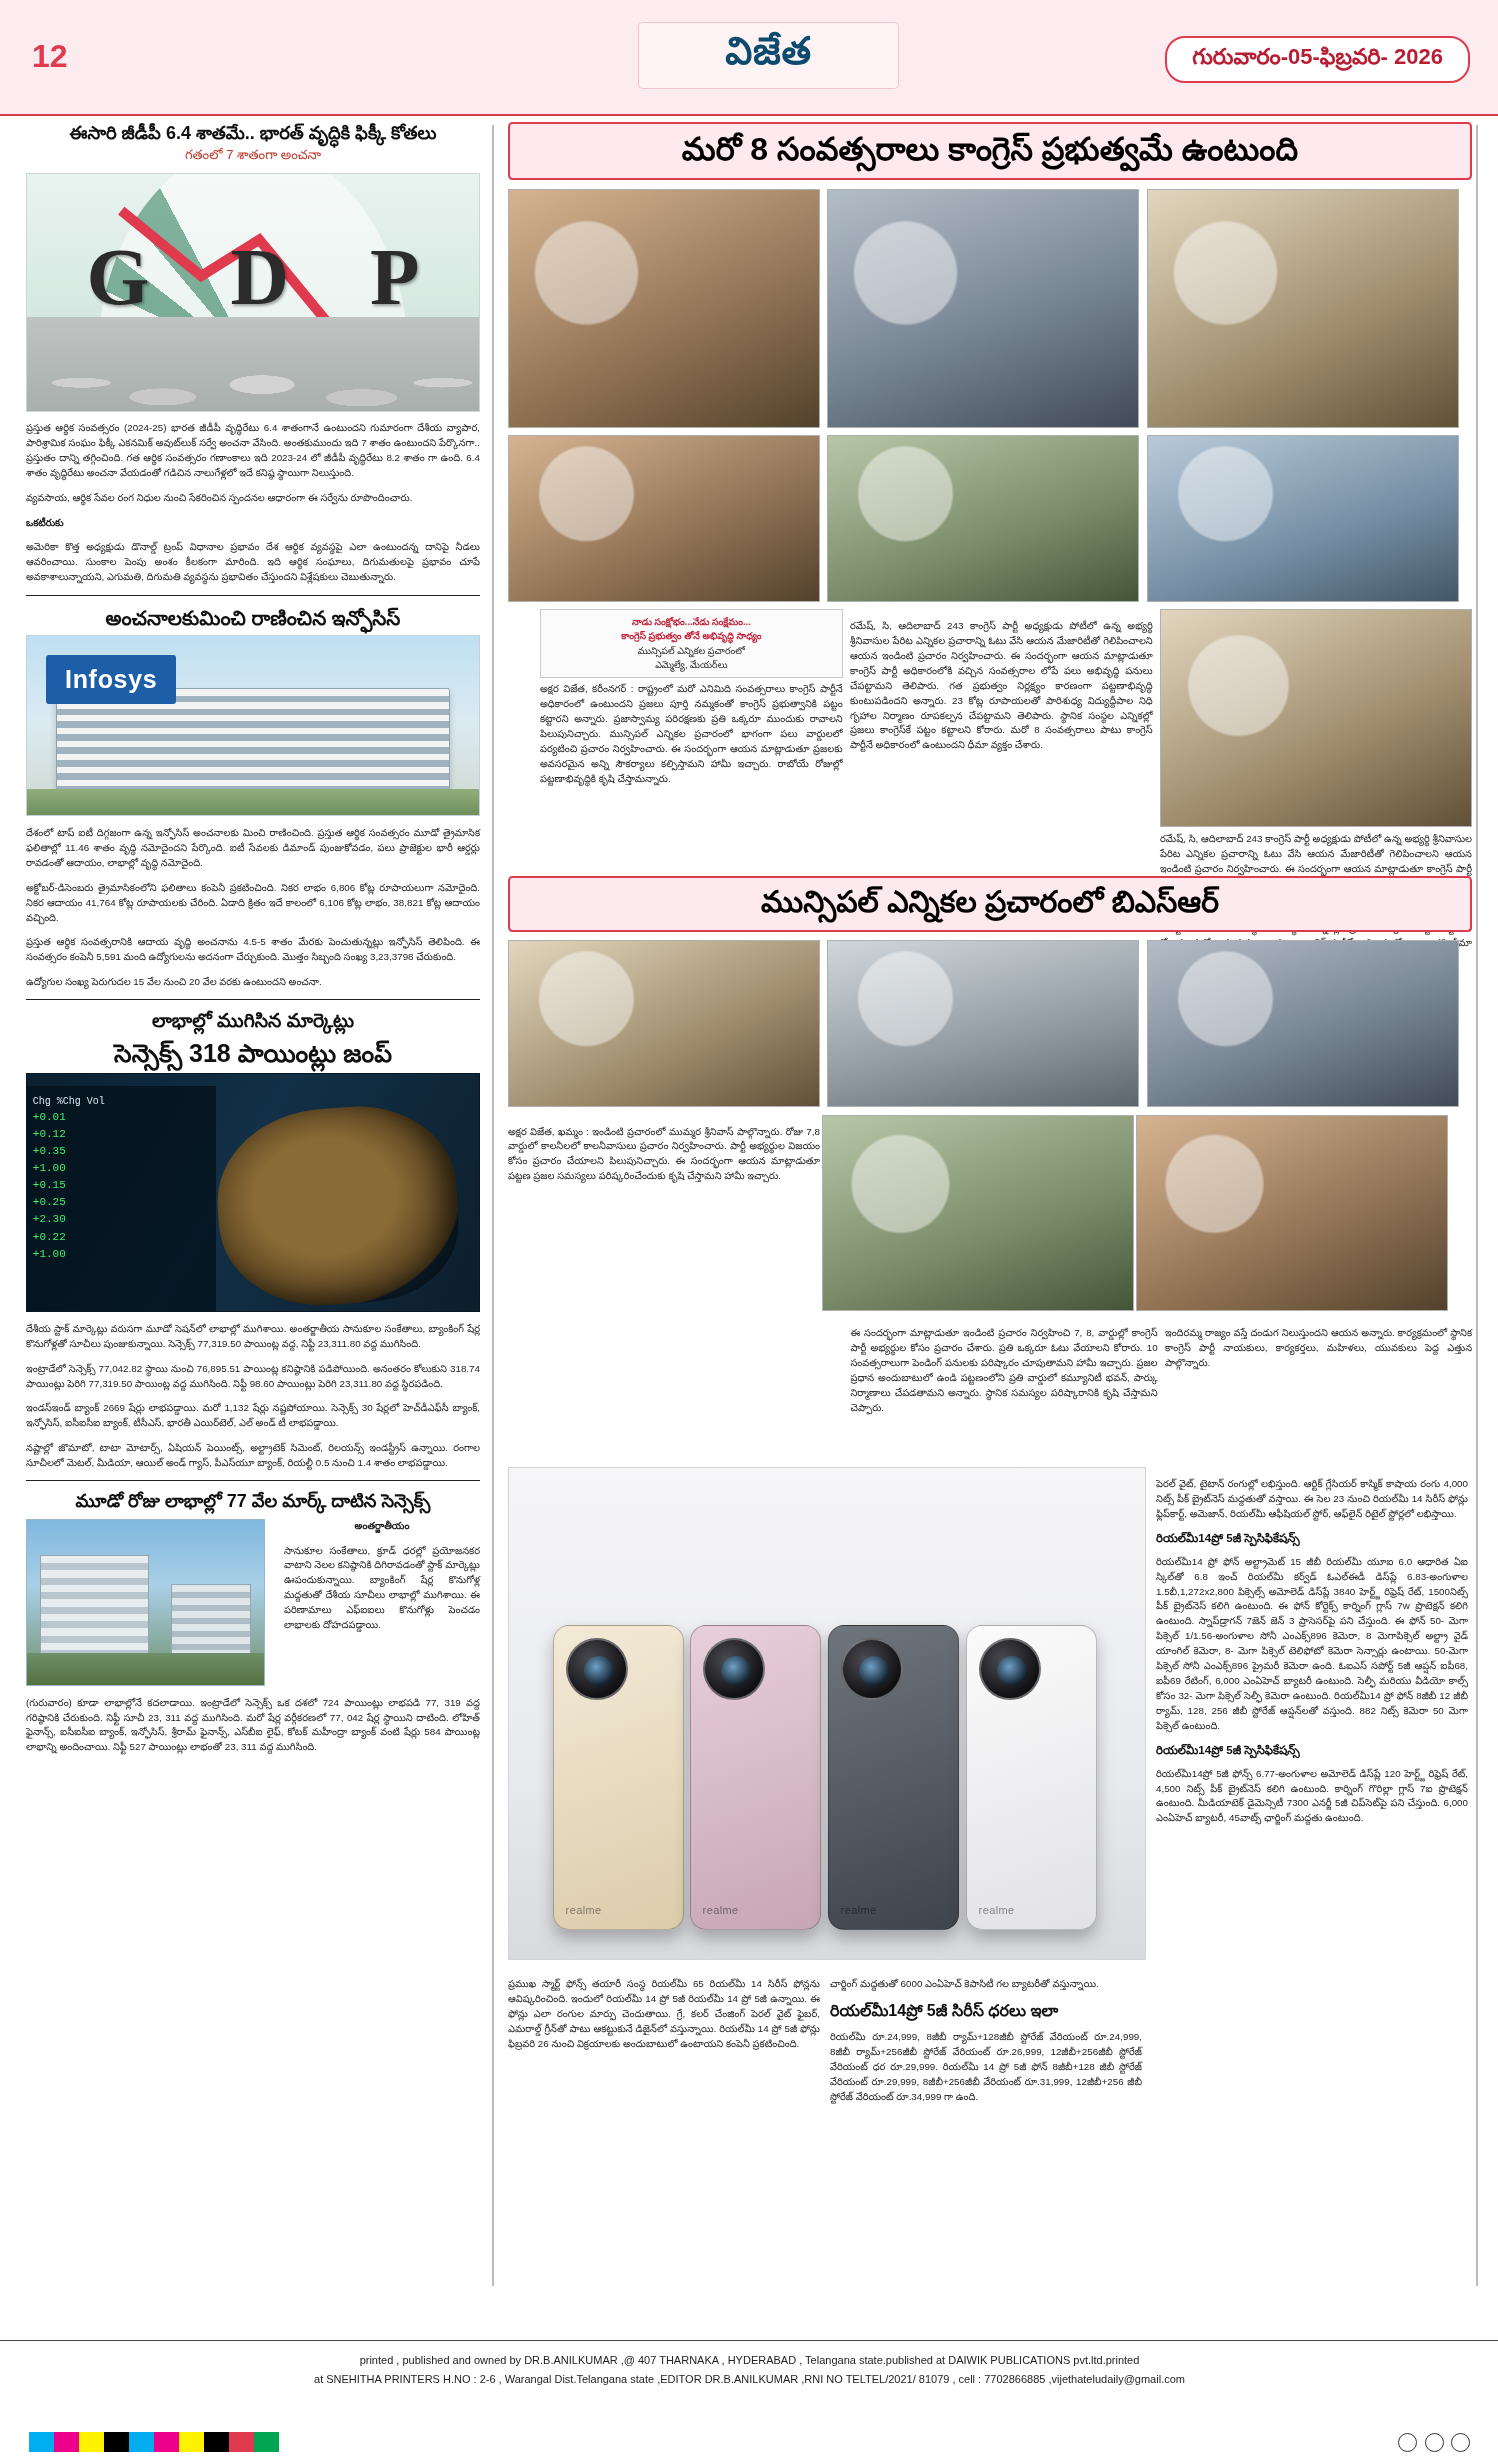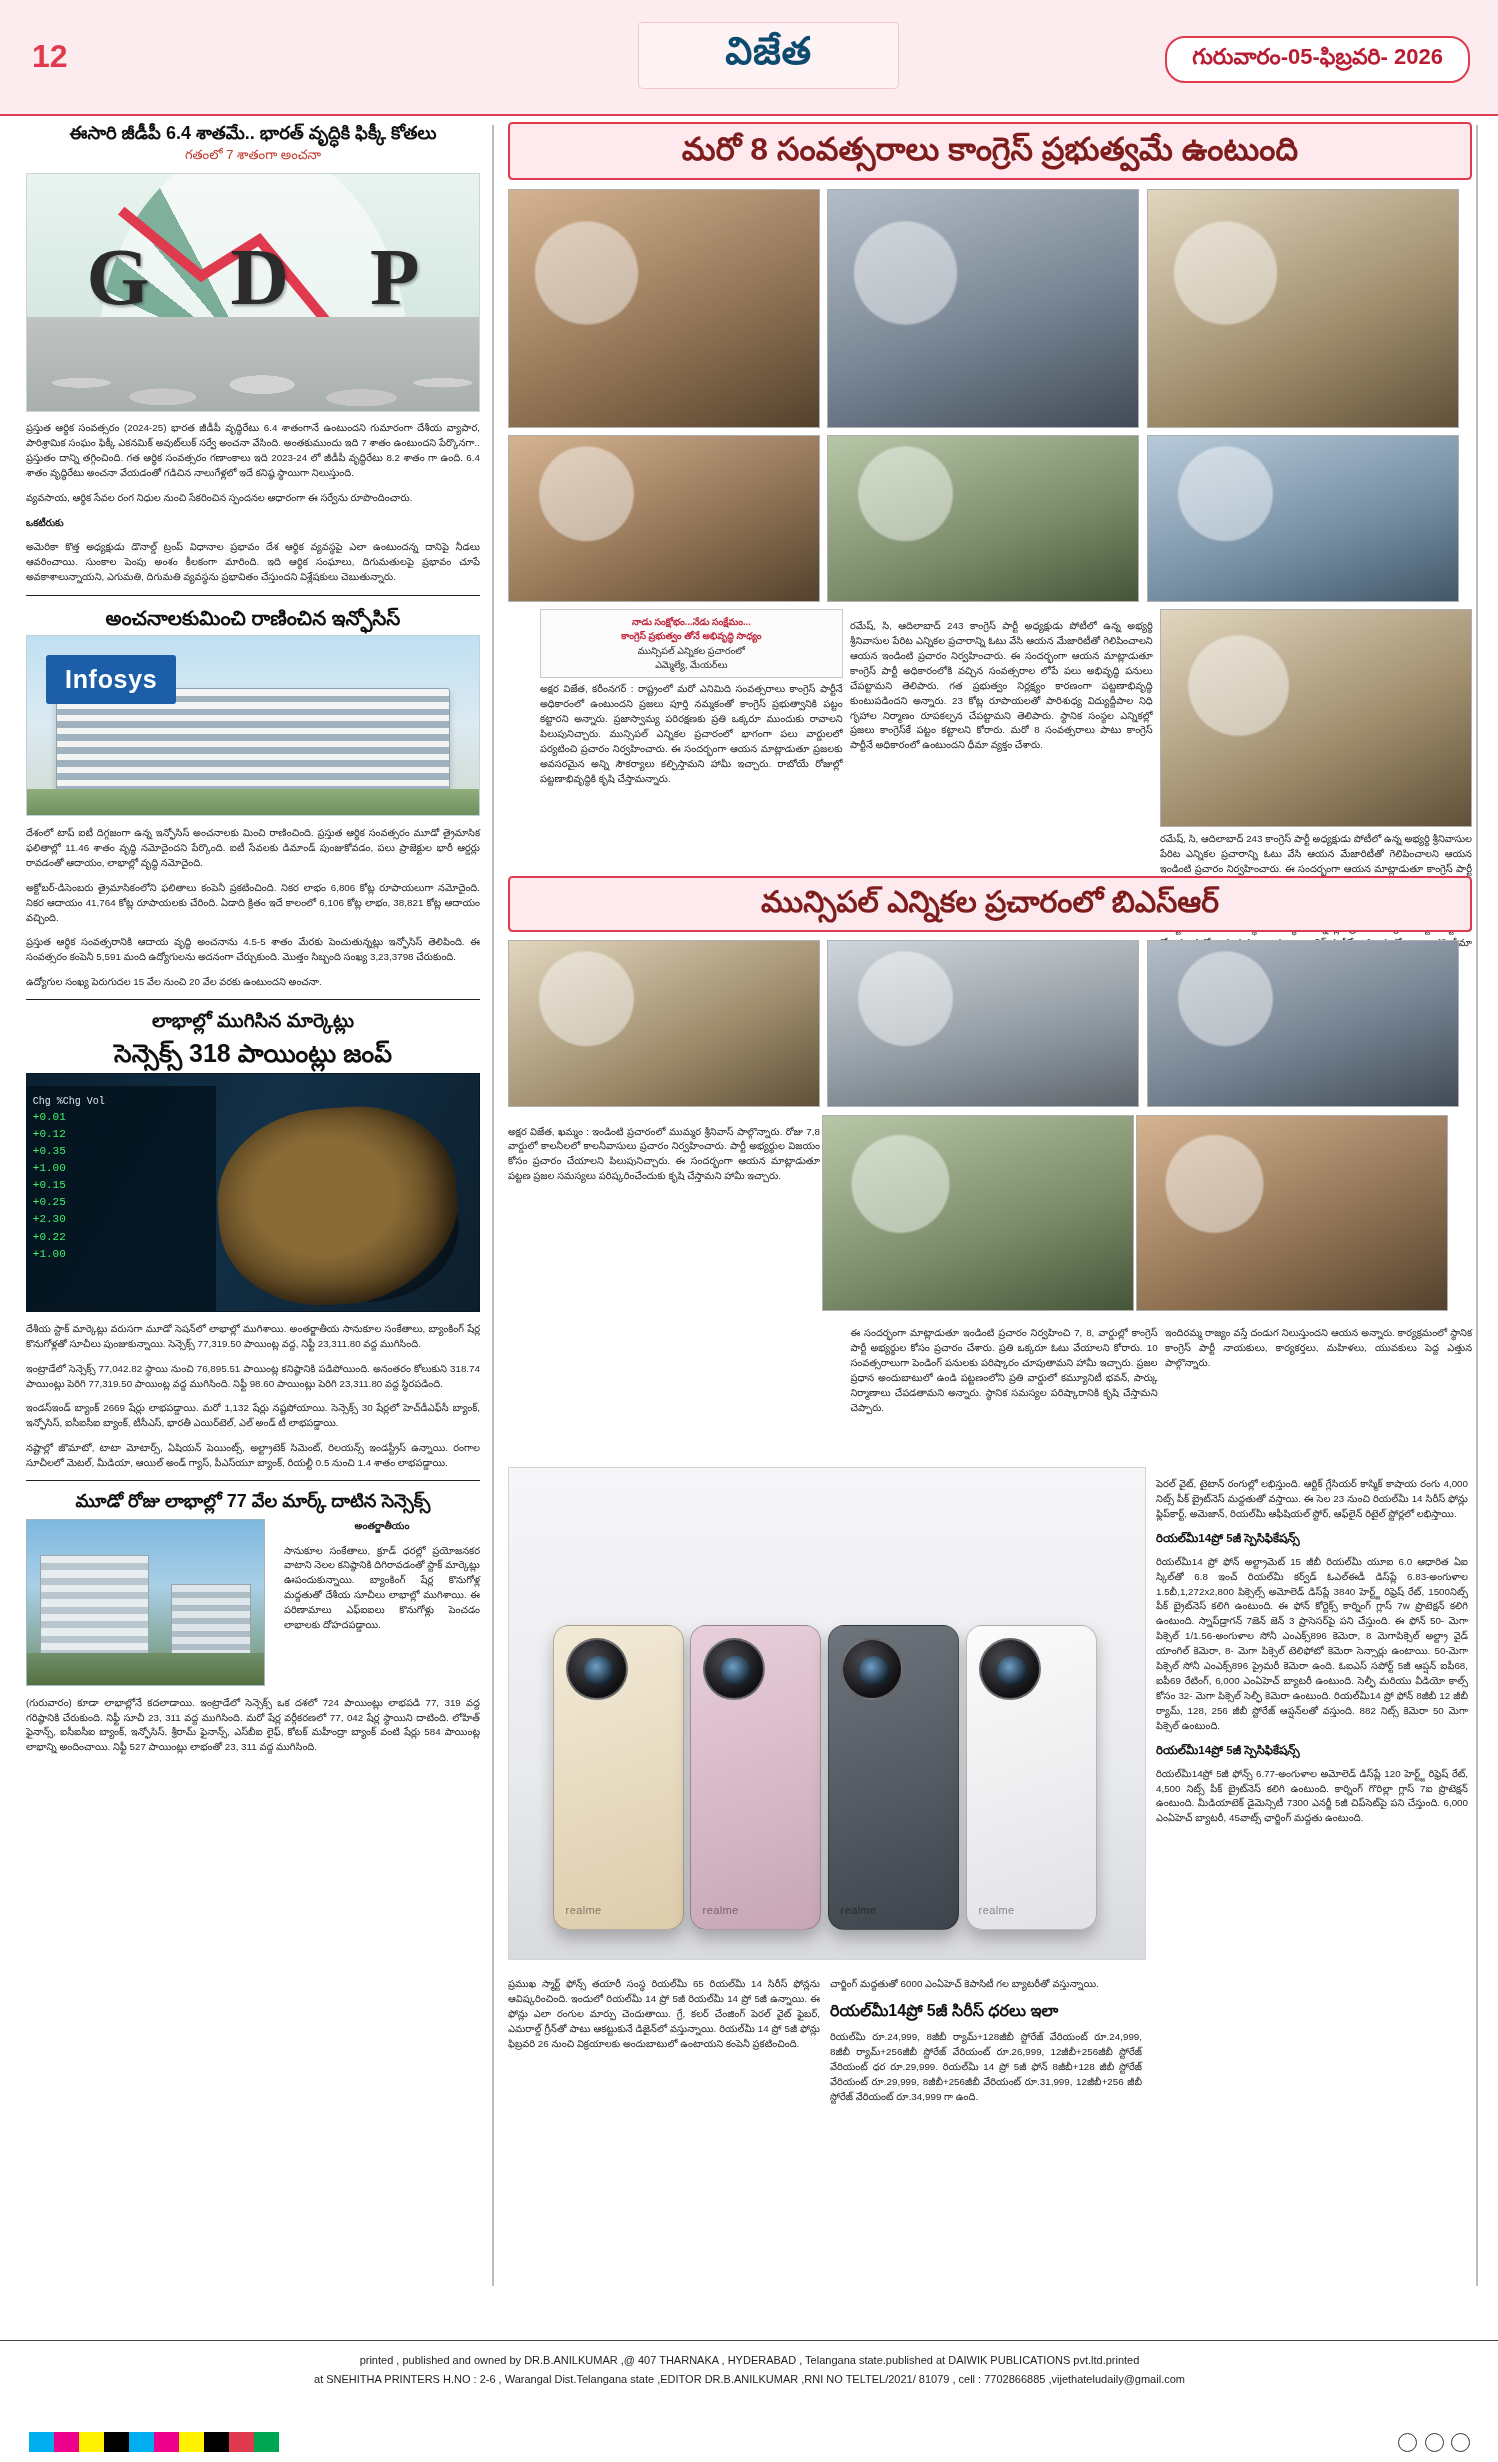--- a/index.html
+++ b/index.html
@@ -223,21 +223,21 @@
   }
 
   
   #cong-band {
     left: 508px; top: 122px; width: 964px;
   }
   .band-title {
     background: #fde9ee;
     border: 2.2px solid #e03a4e;
     border-radius: 4.4px;
-    color: #7f1d1d;
+    color: #000000;
     font-size: 32px;
     font-weight: bold;
     text-align: center;
     padding: 7.3px 0 10px;
     line-height: 1.15;
   }
   .band-title.pink2 { background:#fdeaef; }
 
   .photo {
     background: #c8c8c8;

